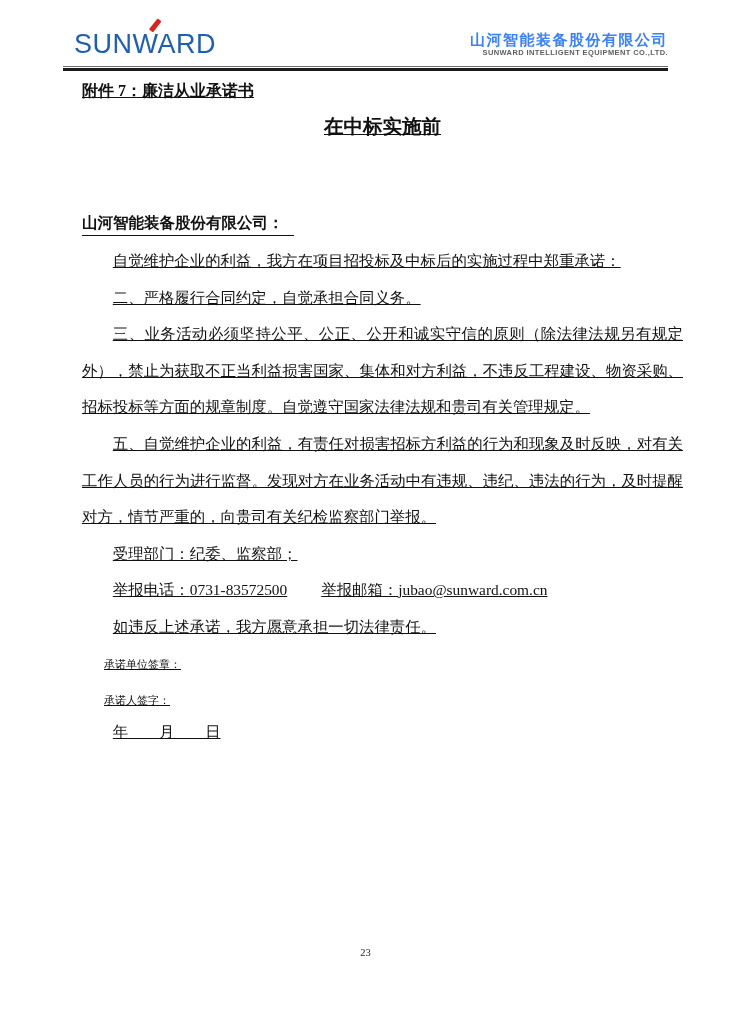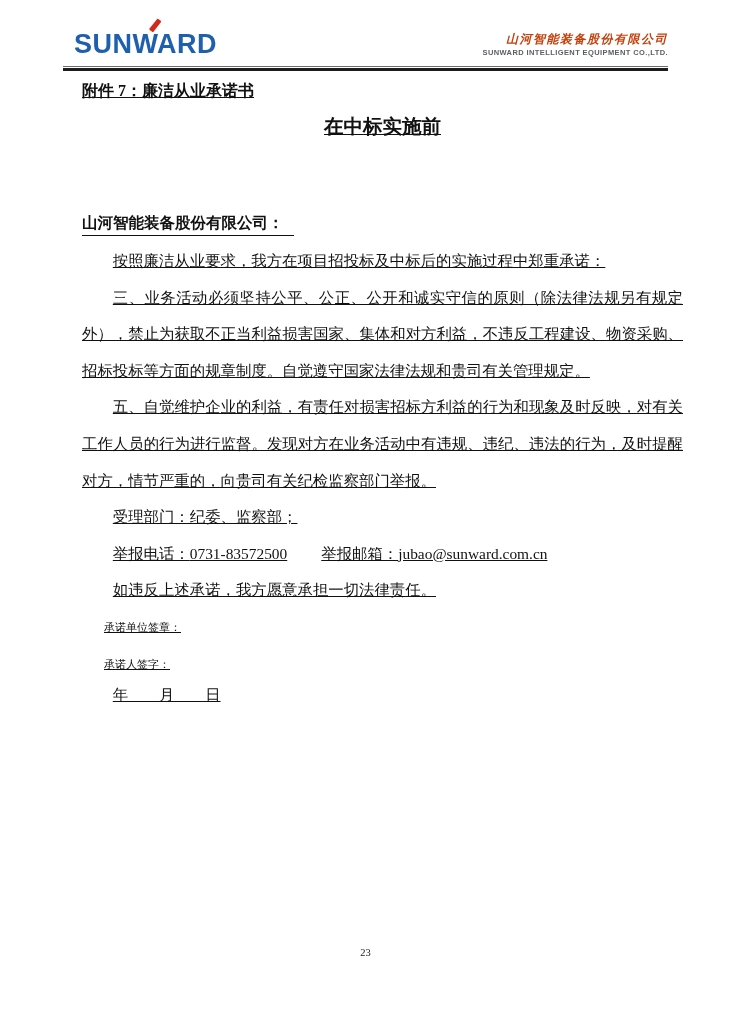--- a/index.html
+++ b/index.html
@@ -21,21 +21,21 @@
   .header { position: absolute; top: 0; left: 0; right: 0; height: 72px; }
 
   .logo {
     position: absolute;
     left: 74px;
     top: 31px;
     height: 26px;
   }
   .logo-text {
     font-family: "Liberation Sans", "DejaVu Sans", sans-serif;
-    font-weight: 700;
+    font-weight: 400;
     font-size: 27px;
     line-height: 26px;
     color: #1E5FAE;
     letter-spacing: 0.5px;
   }
   .logo-accent {
     position: absolute;
     left: 74px;
     top: -8px;
     width: 14px;
@@ -46,26 +46,25 @@
   }
 
   .company {
     position: absolute;
     right: 63px;
     top: 31px;
     text-align: right;
     font-family: "Liberation Sans", "DejaVu Sans", sans-serif;
   }
   .company-cn {
-    font-size: 12px;
+    font-size: 15px;
     font-weight: 700;
-    color: #c2410c;
+    color: #3b82f6;
     letter-spacing: 1.5px;
     line-height: 17px;
-    font-style: italic;
   }
   .company-en {
     font-size: 7.5px;
     font-weight: 600;
     color: #5A5F63;
     letter-spacing: 0.4px;
     line-height: 10px;
   }
 
   .header-rule {
@@ -189,21 +188,22 @@
 
     <div class="attachment-heading">附件 7：廉洁从业承诺书</div>
 
     <div class="doc-title">在中标实施前</div>
 
     <div class="salutation">
       <span class="underlined">山河智能装备股份有限公司：</span>
     </div>
 
     <div class="paragraphs">
-      <p>按照廉洁从业要求，我方在项目招投标及中标后的实施过程中郑重承诺：</p>
+      <p>自觉维护企业的利益，我方在项目招投标及中标后的实施过程中郑重承诺：</p>
+      <p>二、严格履行合同约定，自觉承担合同义务。</p>
       <p>三、业务活动必须坚持公平、公正、公开和诚实守信的原则（除法律法规另有规定外），禁止为获取不正当利益损害国家、集体和对方利益，不违反工程建设、物资采购、招标投标等方面的规章制度。自觉遵守国家法律法规和贵司有关管理规定。</p>
       <p>五、自觉维护企业的利益，有责任对损害招标方利益的行为和现象及时反映，对有关工作人员的行为进行监督。发现对方在业务活动中有违规、违纪、违法的行为，及时提醒对方，情节严重的，向贵司有关纪检监察部门举报。</p>
 
       <p class="contact-line">受理部门：纪委、监察部；</p>
 
       <p class="contact-line"><span>举报电话：</span><span>0731-83572500</span><span class="email-group">举报邮箱：</span><span>jubao@sunward.com.cn</span></p>
 
       <p class="closing-line">如违反上述承诺，我方愿意承担一切法律责任。</p>
 
       <p class="sig-line">承诺单位签章：</p>

